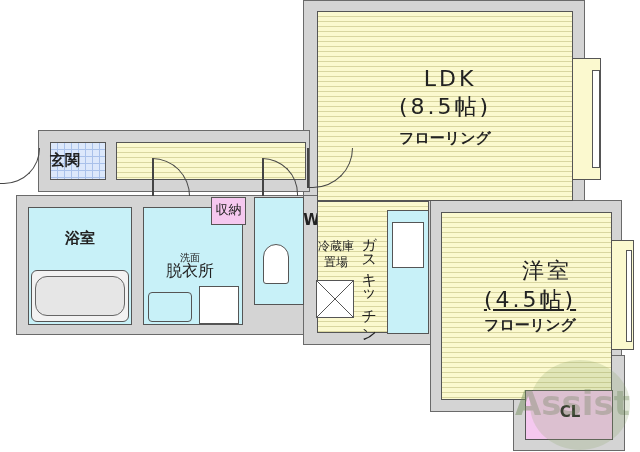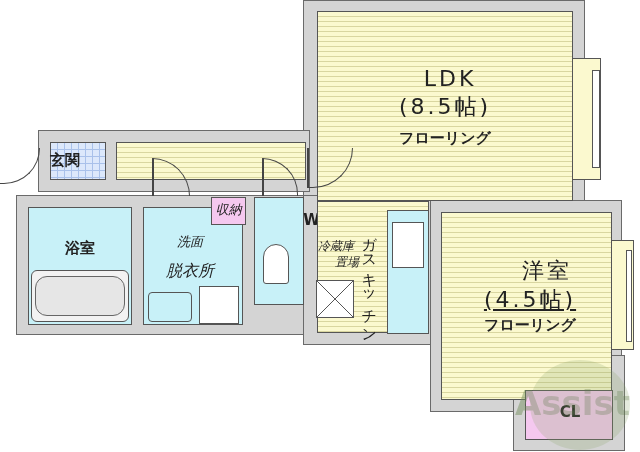--- a/index.html
+++ b/index.html
@@ -6,21 +6,21 @@
   body{width:640px;height:452px;position:relative;overflow:hidden;font-family:"DejaVu Sans",sans-serif;}
   .abs{position:absolute;box-sizing:border-box;}
   .wall{background:#d4d4d4;border:1px solid #6a6a6a;}
   .floor{background-color:#fbf9cf;background-image:repeating-linear-gradient(to bottom,#fbf9cf 0,#fbf9cf 4px,#d9d6a0 4px,#d9d6a0 5px);border:1px solid #555;}
   .tile{background-color:#dce8fb;background-image:repeating-linear-gradient(to right,transparent 0,transparent 6px,#a9c1ea 6px,#a9c1ea 7px),repeating-linear-gradient(to bottom,transparent 0,transparent 6px,#a9c1ea 6px,#a9c1ea 7px);border:1px solid #555;}
   .water{background:#c8f1f8;border:1px solid #555;}
   .pink{background:#f5c8ef;border:1px solid #555;}
   .label{position:absolute;color:#222;text-align:center;white-space:nowrap;line-height:1.15;}
   .big{font-size:22px;letter-spacing:3px;}
   .med{font-size:15px;font-weight:bold;}
-  .sm{font-size:12px;font-style:italic;}
+  .sm{font-size:12px;}
   .vert{writing-mode:vertical-rl;font-size:15px;letter-spacing:1px;}
   .door{position:absolute;border:1px solid #444;box-sizing:border-box;}
   .win{background:#fff;border:1px solid #555;}
   .watermark{position:absolute;left:510px;top:350px;width:120px;height:100px;opacity:0.45;pointer-events:none;}
 </style>
 </head>
 <body>
 
 <div class="abs wall" style="left:303px;top:0px;width:282px;height:212px;"></div>
 <div class="abs wall" style="left:38px;top:130px;width:272px;height:62px;"></div>
@@ -40,40 +40,40 @@
 <div class="abs tile" style="left:50px;top:142px;width:56px;height:38px;"></div>
 <div class="label med" style="left:40px;top:152px;width:50px;">玄関</div>
 <div class="door" style="left:0px;top:148px;width:40px;height:36px;border-radius:0 0 40px 0;border-left:none;border-top:none;"></div>
 
 <div class="abs floor" style="left:116px;top:142px;width:190px;height:38px;"></div>
 <div class="door" style="left:152px;top:158px;width:38px;height:38px;border-radius:0 38px 0 0;border-left:2px solid #444;border-bottom:none;background:transparent;"></div>
 <div class="door" style="left:262px;top:158px;width:36px;height:38px;border-radius:0 36px 0 0;border-left:2px solid #444;border-bottom:none;background:transparent;"></div>
 <div class="door" style="left:307px;top:148px;width:46px;height:40px;border-radius:0 0 46px 0;border-left:2px solid #444;border-top:none;background:transparent;"></div>
 
 <div class="abs water" style="left:28px;top:207px;width:104px;height:118px;"></div>
-<div class="label med" style="left:50px;top:240px;width:60px;">浴室</div>
+<div class="label med" style="left:50px;top:230px;width:60px;">浴室</div>
 <div class="abs" style="left:31px;top:270px;width:98px;height:52px;background:#f2f2f2;border:1px solid #555;border-radius:6px;"></div>
 <div class="abs" style="left:35px;top:276px;width:90px;height:40px;background:#e6e6e6;border:1px solid #666;border-radius:12px;"></div>
 
 <div class="abs water" style="left:143px;top:207px;width:100px;height:118px;"></div>
-<div class="label sm" style="left:160px;top:235px;width:60px;font-size:13px;">洗面</div>
+<div class="label sm" style="left:160px;top:252px;width:60px;font-size:10px;">洗面</div>
 <div class="label sm" style="left:150px;top:262px;width:80px;font-size:16px;">脱衣所</div>
 <div class="abs" style="left:148px;top:292px;width:44px;height:30px;background:#c8f1f8;border:1px solid #555;border-radius:4px;"></div>
 <div class="abs" style="left:199px;top:286px;width:40px;height:38px;background:#fff;border:1px solid #555;"></div>
 
 <div class="abs pink" style="left:211px;top:197px;width:35px;height:28px;"></div>
 <div class="label sm" style="left:211px;top:203px;width:35px;font-size:13px;">収納</div>
 
 <div class="abs water" style="left:254px;top:197px;width:50px;height:108px;"></div>
 <div class="label med" style="left:256px;top:212px;width:40px;margin-left:41px;">WC</div>
 <div class="abs" style="left:263px;top:244px;width:26px;height:40px;background:#fff;border:1px solid #555;border-radius:13px 13px 3px 3px;"></div>
 
 <div class="abs floor" style="left:317px;top:201px;width:112px;height:132px;"></div>
 <div class="label sm" style="left:313px;top:240px;width:46px;">冷蔵庫</div>
-<div class="label sm" style="left:324px;top:256px;width:46px;">置場</div>
+<div class="label sm" style="left:313px;top:256px;width:46px;">置場</div>
 <div class="abs" style="left:316px;top:280px;width:38px;height:38px;background:#fff;border:1px solid #555;">
   <svg width="36" height="36">
       <line x1="0" y1="0" x2="36" y2="36" stroke="#555" stroke-width="1"></line>
       <line x1="36" y1="0" x2="0" y2="36" stroke="#555" stroke-width="1"></line>
     </svg>
 </div>
 <div class="label vert" style="left:360px;top:226px;height:110px;">ガスキッチン</div>
 <div class="abs water" style="left:387px;top:210px;width:42px;height:124px;"></div>
 <div class="abs" style="left:392px;top:222px;width:32px;height:46px;background:#fff;border:1px solid #555;"></div>
 

